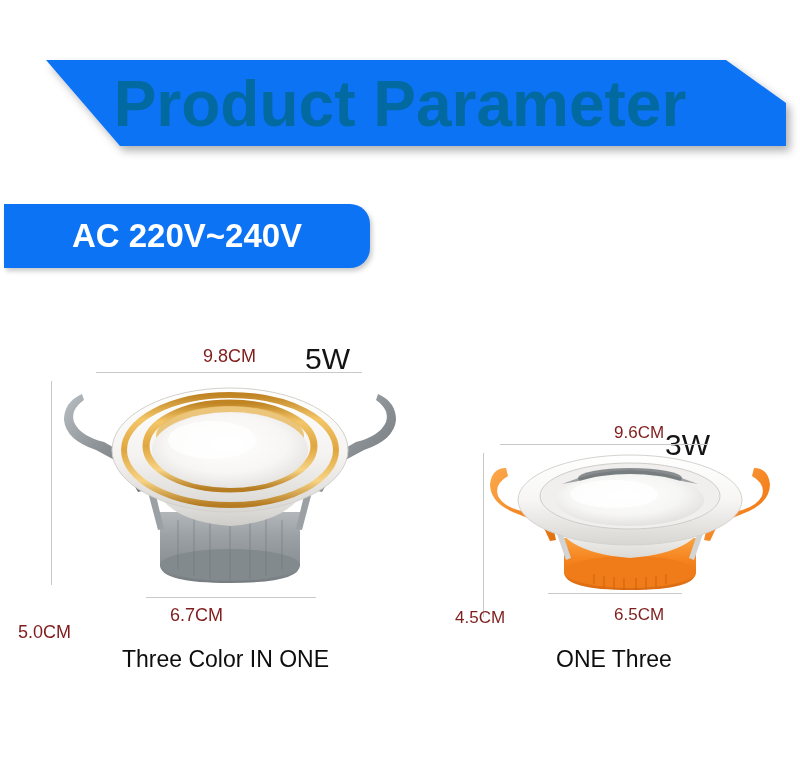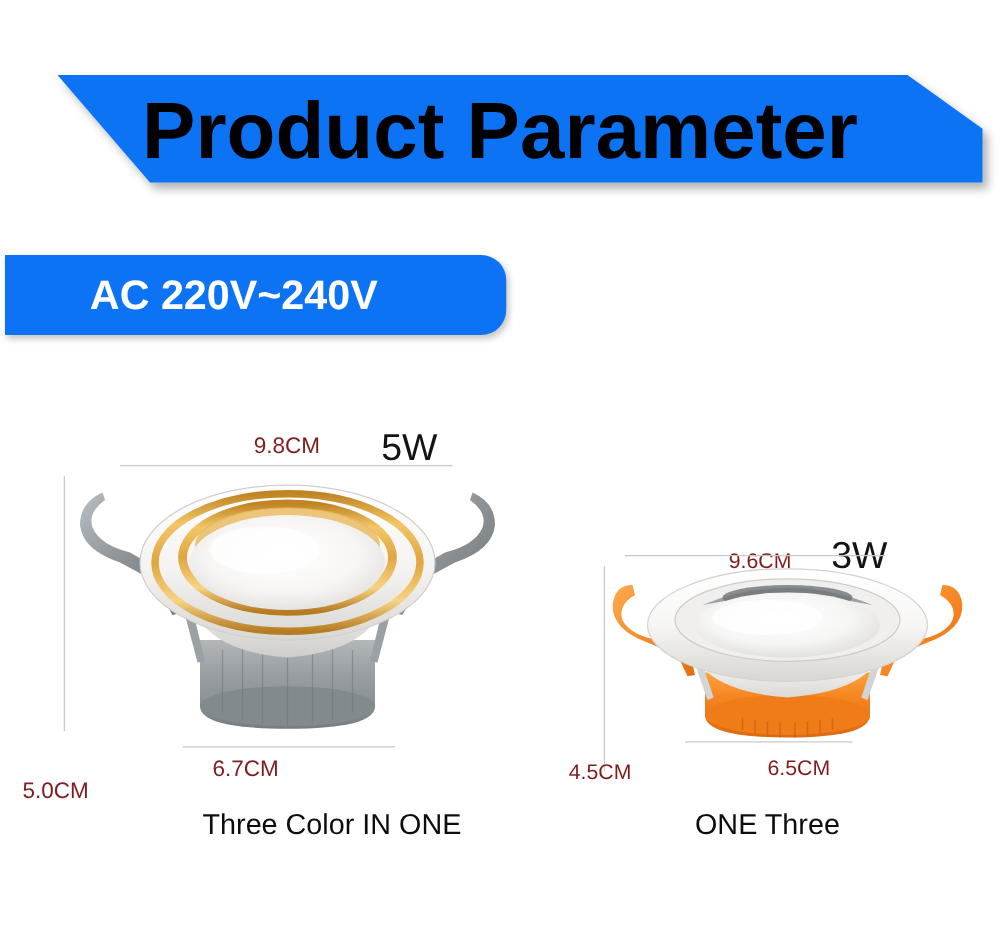--- a/index.html
+++ b/index.html
@@ -27,39 +27,38 @@
     pointer-events: none;
   }
   #banner-title {
     position: absolute;
     left: 0;
     top: 54px;
     width: 800px;
     height: 100px;
     line-height: 100px;
     text-align: center;
-    color: #000000;
+    color: #0369a1;
     font-size: 64px;
     font-weight: bold;
     letter-spacing: 0px;
     white-space: nowrap;
   }
 
   
   #voltage-badge {
     position: absolute;
     left: 4px;
     top: 204px;
     width: 366px;
     height: 64px;
     background: #0d73f5;
     border-top-right-radius: 20px;
     border-bottom-right-radius: 20px;
     box-shadow: 2px 3px 5px rgba(0,0,0,0.22);
-    padding-left: 35px;
   }
   #voltage-badge-label {
     position: absolute;
     left: 0;
     top: 0;
     width: 366px;
     height: 64px;
     line-height: 64px;
     text-align: center;
     color: #ffffff;
@@ -198,25 +197,25 @@
   <ellipse cx="170" cy="70" rx="106" ry="55" fill="none" stroke="url(#p5gold)" stroke-width="6"></ellipse>
   <ellipse cx="170" cy="66" rx="84" ry="43" fill="none" stroke="url(#p5gold)" stroke-width="7"></ellipse>
 
   <ellipse cx="170" cy="56" rx="74" ry="30" fill="#e8bb63" opacity="0.85"></ellipse>
   <ellipse cx="170" cy="50" rx="58" ry="17" fill="#c9913a" opacity="0.8"></ellipse>
 
   <ellipse cx="170" cy="70" rx="78" ry="38" fill="url(#p5face)"></ellipse>
   <ellipse cx="152" cy="60" rx="44" ry="19" fill="#ffffff" opacity="0.72"></ellipse>
 </svg>
 
-<div class="caption" style="left:122px; top:646px;margin-left:40px;">Three Color IN ONE</div>
+<div class="caption" style="left:122px; top:646px;">Three Color IN ONE</div>
 
 <div class="watt-label" style="left:665px; top:396px;">3W</div>
 
-<div class="dim-label small" style="left:583px; top:423px;margin-top:16px;">9.6CM</div>
+<div class="dim-label small" style="left:614px; top:423px;">9.6CM</div>
 <div class="rule-h" style="left:500px; top:444px; width:208px;"></div>
 
 <div class="rule-v" style="left:483px; top:453px; height:164px;"></div>
 <div class="dim-label small" style="left:455px; top:592px;margin-top:16px;">4.5CM</div>
 
 <div class="rule-h" style="left:548px; top:593px; width:134px;"></div>
 <div class="dim-label small" style="left:614px; top:605px;">6.5CM</div>
 
 <svg class="product-art" style="left:490px; top:448px;" width="280" height="160" viewBox="0 0 280 160">
   <defs>

